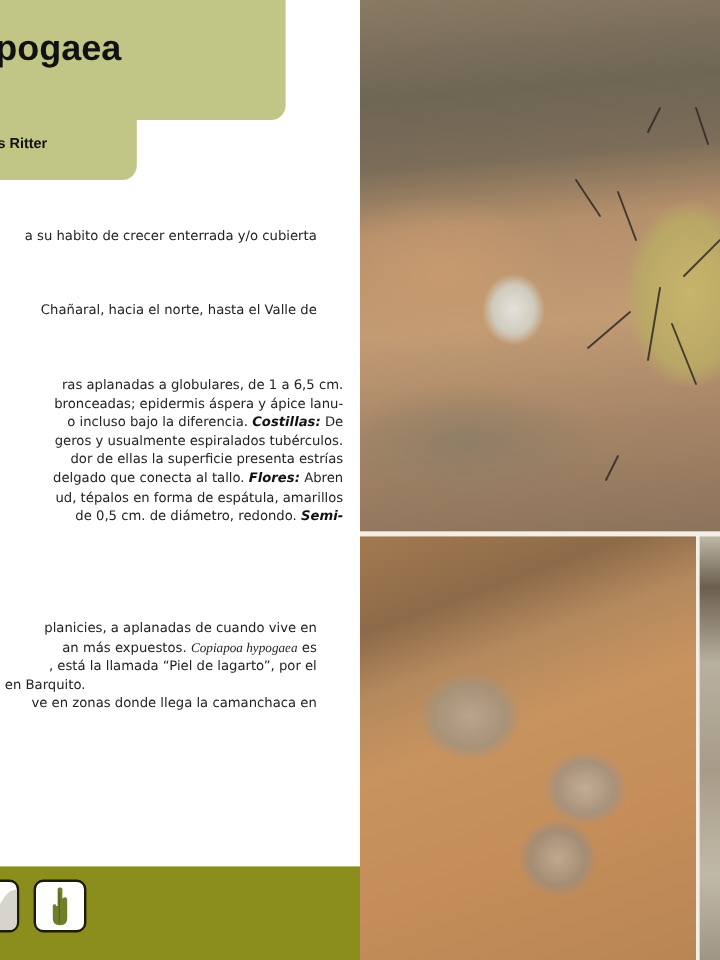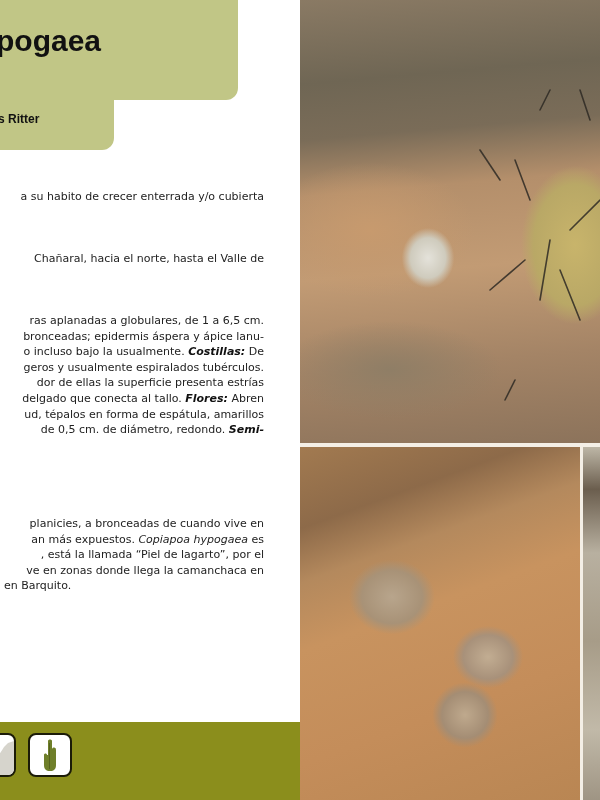--- a/index.html
+++ b/index.html
@@ -27,24 +27,24 @@
       font-family: "Liberation Sans", sans-serif; font-weight: bold;
       font-size: 12px; color: #111; white-space: nowrap;
     }
     .text-col {
       position: absolute; left: 0; width: 264px;
       font-size: 11px; line-height: 15.6px; color: #222;
     }
     .line { white-space: nowrap; text-align: right; overflow: hidden; height: 15.6px; }
     .line.left { text-align: left; }
     .line b { font-weight: bold; color: #111; font-style: italic; }
-    .line i { font-style: italic; }
+    .line i { font-style: italic; font-family: Liberation Serif, serif; }
     .p1 { top: 189px; }
     .p2 { top: 251px; }
-    .p3 { top: 313px; }
+    .p3 { top: 313px; padding-left: 22px; }
     .p4 { top: 516px; }
 
     .footer-band {
       position: absolute; left: 0; top: 722px; width: 300px; height: 78px;
       background: #8b8e1c;
     }
     .icon-box {
       position: absolute; top: 733px; width: 44px; height: 44px;
       background: #fff; border: 2px solid #1b1b08; border-radius: 8px;
       box-sizing: border-box; overflow: hidden;
@@ -89,34 +89,34 @@
   <div class="line">a su habito de crecer enterrada y/o cubierta</div>
 </div>
 
 <div class="text-col p2">
   <div class="line">Chañaral, hacia el norte, hasta el Valle de</div>
 </div>
 
 <div class="text-col p3">
   <div class="line"><span>ras aplanadas a globulares, de 1 a 6,5 cm.</span></div>
   <div class="line"><span>bronceadas; epidermis áspera y ápice lanu-</span></div>
-  <div class="line"><span>o incluso bajo la usualmente. </span><b>Costillas:</b><span> De</span></div>
+  <div class="line"><span>o incluso bajo la diferencia. </span><b>Costillas:</b><span> De</span></div>
   <div class="line"><span>geros y usualmente espiralados tubérculos.</span></div>
   <div class="line"><span>dor de ellas la superficie presenta estrías</span></div>
   <div class="line"><span>delgado que conecta al tallo. </span><b>Flores:</b><span> Abren</span></div>
   <div class="line"><span>ud, tépalos en forma de espátula, amarillos</span></div>
   <div class="line"><span>de 0,5 cm. de diámetro, redondo. </span><b>Semi-</b><span></span></div>
 </div>
 
 <div class="text-col p4">
-  <div class="line"><span>planicies, a bronceadas de cuando vive en</span></div>
+  <div class="line"><span>planicies, a aplanadas de cuando vive en</span></div>
   <div class="line"><span>an más expuestos. </span><i>Copiapoa hypogaea</i><span> es</span></div>
   <div class="line"><span>, está la llamada “Piel de lagarto”, por el</span></div>
+  <div class="line left" style="padding-left:0;text-align:left;"><span style="display:inline-block;width:4px;"></span><span>en Barquito.</span></div>
   <div class="line"><span>ve en zonas donde llega la camanchaca en</span></div>
-  <div class="line left" style="padding-left:0;text-align:left;"><span style="display:inline-block;width:4px;"></span><span>en Barquito.</span></div>
 </div>
 
 <div class="footer-band"></div>
 <div class="icon-box first">
   <svg width="40" height="40" viewBox="0 0 40 40">
     <path d="M0 40 L0 32 C14 30 22 26 30 12 L34 8 L40 6 L40 40 Z" fill="#d6d4cc"></path>
   </svg>
 </div>
 <div class="icon-box second">
   <svg width="40" height="40" viewBox="0 0 40 40">

